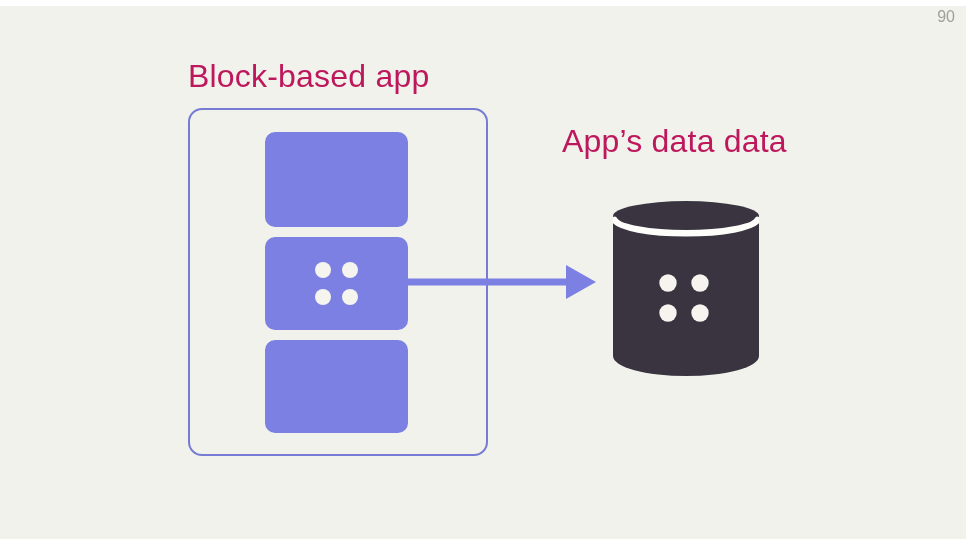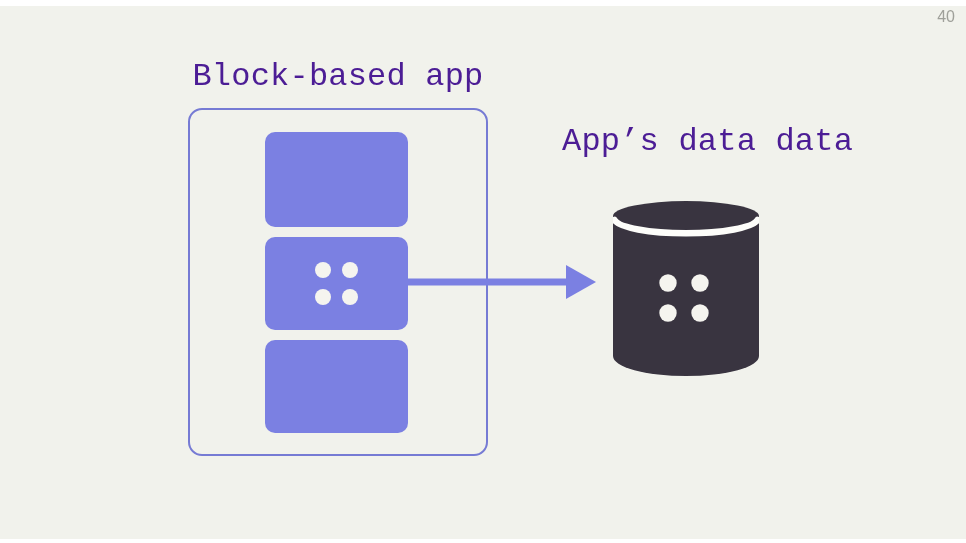--- a/index.html
+++ b/index.html
@@ -17,27 +17,25 @@
     background: #f1f2ec;
   }
   .page-number {
     position: absolute;
     top: 8px; right: 11px;
     font-size: 16px;
     color: #9fa09a;
   }
   .diagram-title {
     position: absolute;
-    text-align: center;
     font-size: 32px;
     font-weight: 500;
-    color: #4c1d95;
+    color: #be185d;
     letter-spacing: 0.2px;
     white-space: nowrap;
-    font-family: Liberation Mono, monospace;
   }
   .app-title   { left: 188px; top: 58px;  width: 300px; }
   .store-title { left: 562px; top: 123px; width: 250px; }
   .app-container {
     position: absolute;
     left: 188px; top: 108px;
     width: 296px; height: 344px;
     border: 2px solid #767bd4;
     border-radius: 14px;
   }
@@ -63,21 +61,21 @@
     background: #f5f4ef;
   }
   .arrow-svg    { position: absolute; left: 406px; top: 263px; }
   .cylinder-svg { position: absolute; left: 613px; top: 200px; }
 </style>
 </head>
 <body>
 
 <div class="slide-bg"></div>
 
-<div class="page-number">40</div>
+<div class="page-number">90</div>
 
 <div class="diagram-title app-title">Block-based app</div>
 
 <div class="app-container"></div>
 
 <div class="block block-1"></div>
 
 <div class="block block-2">
   <div class="dots-grid">
     <div class="dot"></div>

